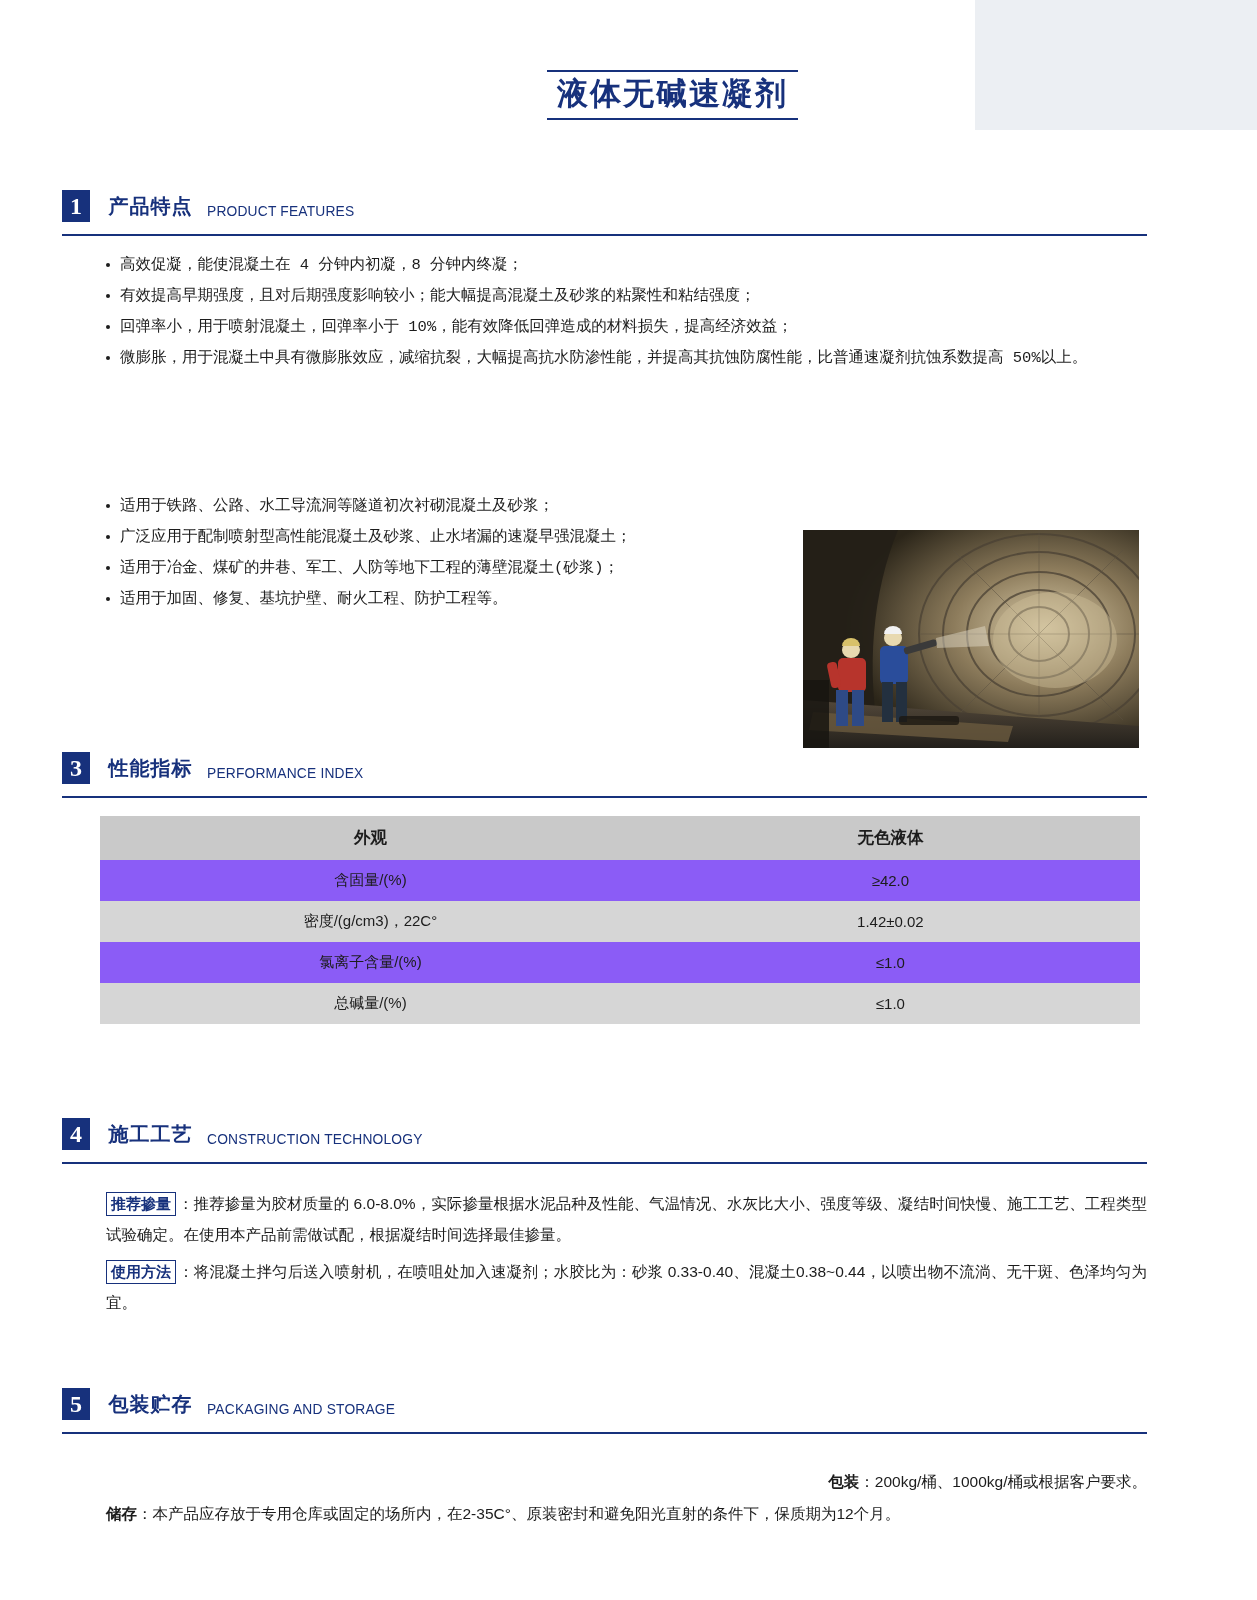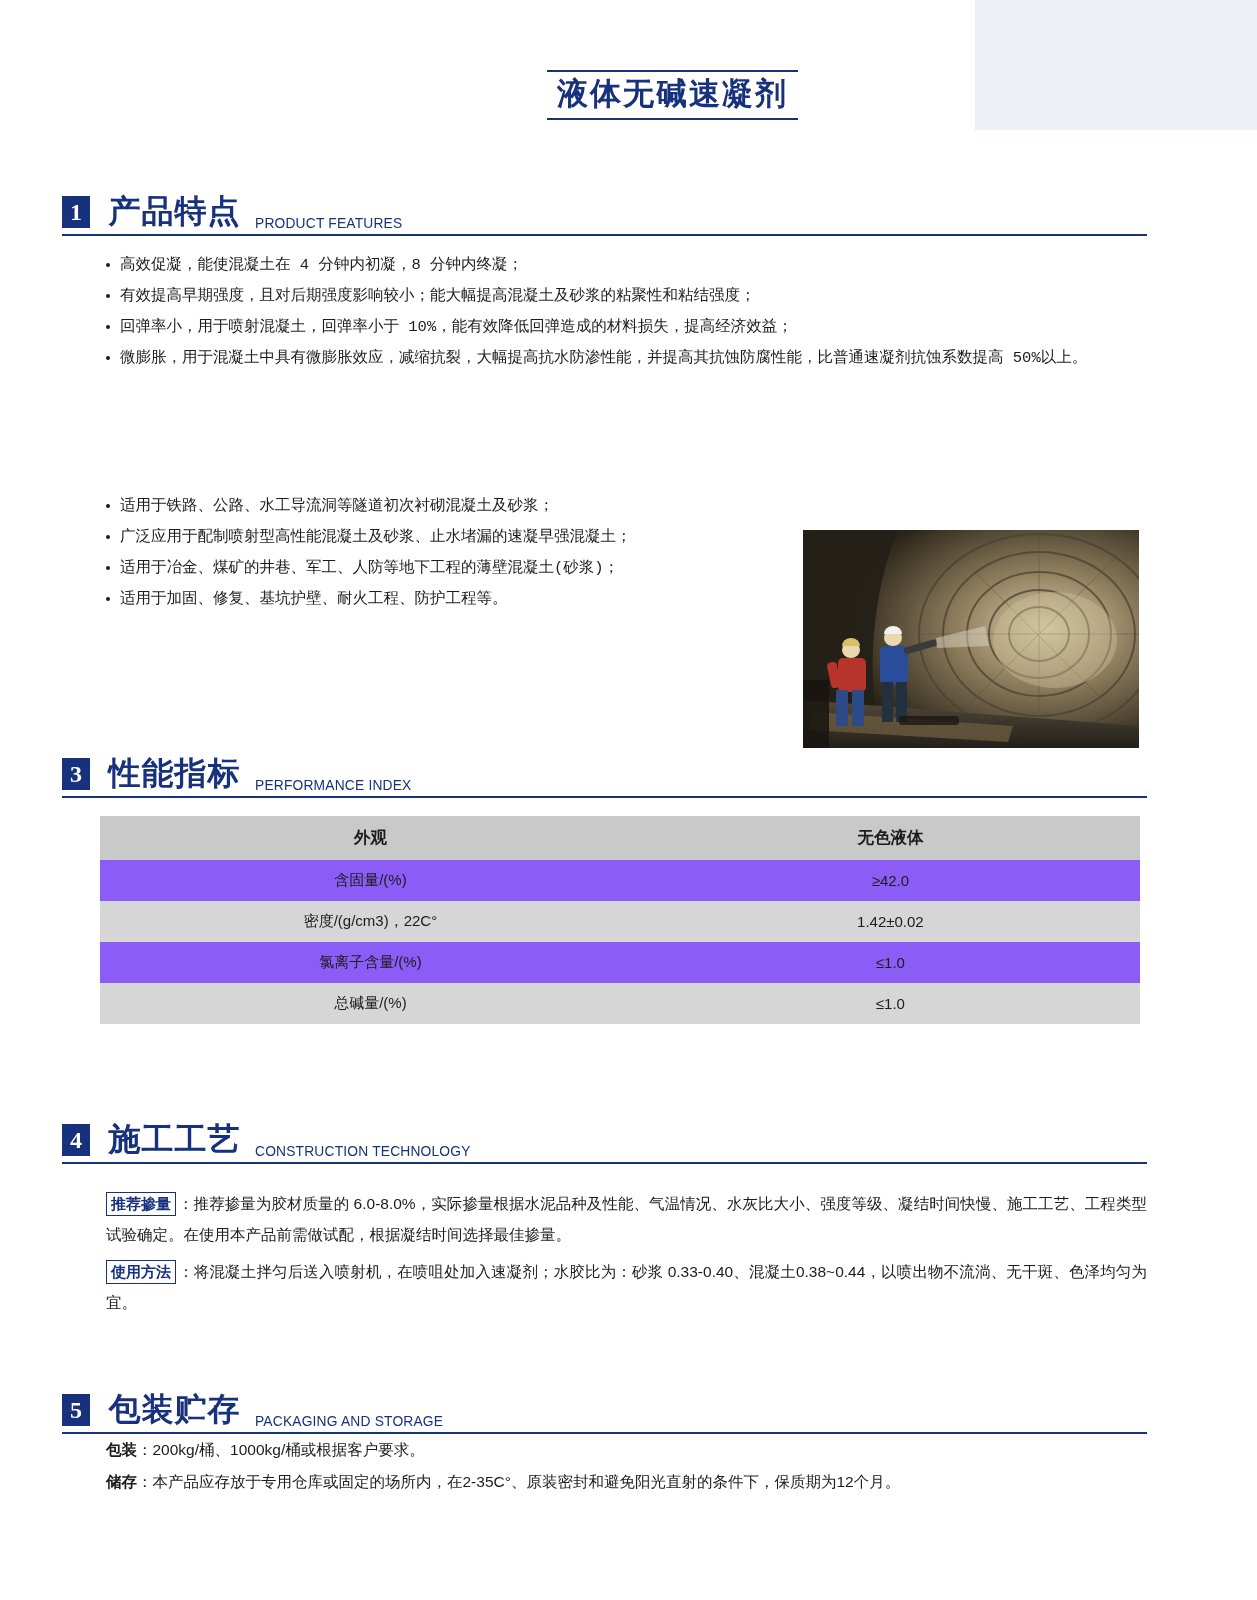--- a/index.html
+++ b/index.html
@@ -68,21 +68,21 @@
     color: #ffffff;
     font-size: 24px;
     font-weight: bold;
     text-align: center;
     line-height: 32px;
     vertical-align: middle;
     font-family: "Liberation Serif", serif;
   }
   .sec-cn {
     display: inline-block;
-    font-size: 32px;
+    font-size: 20px;
     font-weight: bold;
     color: #17317c;
     margin-left: 14px;
     vertical-align: middle;
     letter-spacing: 1px;
   }
   .sec-en {
     display: inline-block;
     font-size: 15px;
     color: #17317c;
@@ -341,21 +341,21 @@
     </p>
   </div>
 
   <div class="section" style="top:1388px;">
     <div class="sec-head">
       <span class="sec-num">5</span>
       <span class="sec-cn">包装贮存</span>
       <span class="sec-en">PACKAGING AND STORAGE</span>
       <span class="sec-rule"></span>
     </div>
-    <div class="pack-line" style="margin-top:0;">
+    <div class="pack-line" style="margin-top:32px;text-align:right;">
       <span class="pack-label">包装</span><span>：200kg/桶、1000kg/桶或根据客户要求。</span>
     </div>
     <div class="pack-line">
       <span class="pack-label">储存</span><span>：本产品应存放于专用仓库或固定的场所内，在2-35C°、原装密封和避免阳光直射的条件下，保质期为12个月。</span>
     </div>
   </div>
 
 </div>
 
 </body></html>

